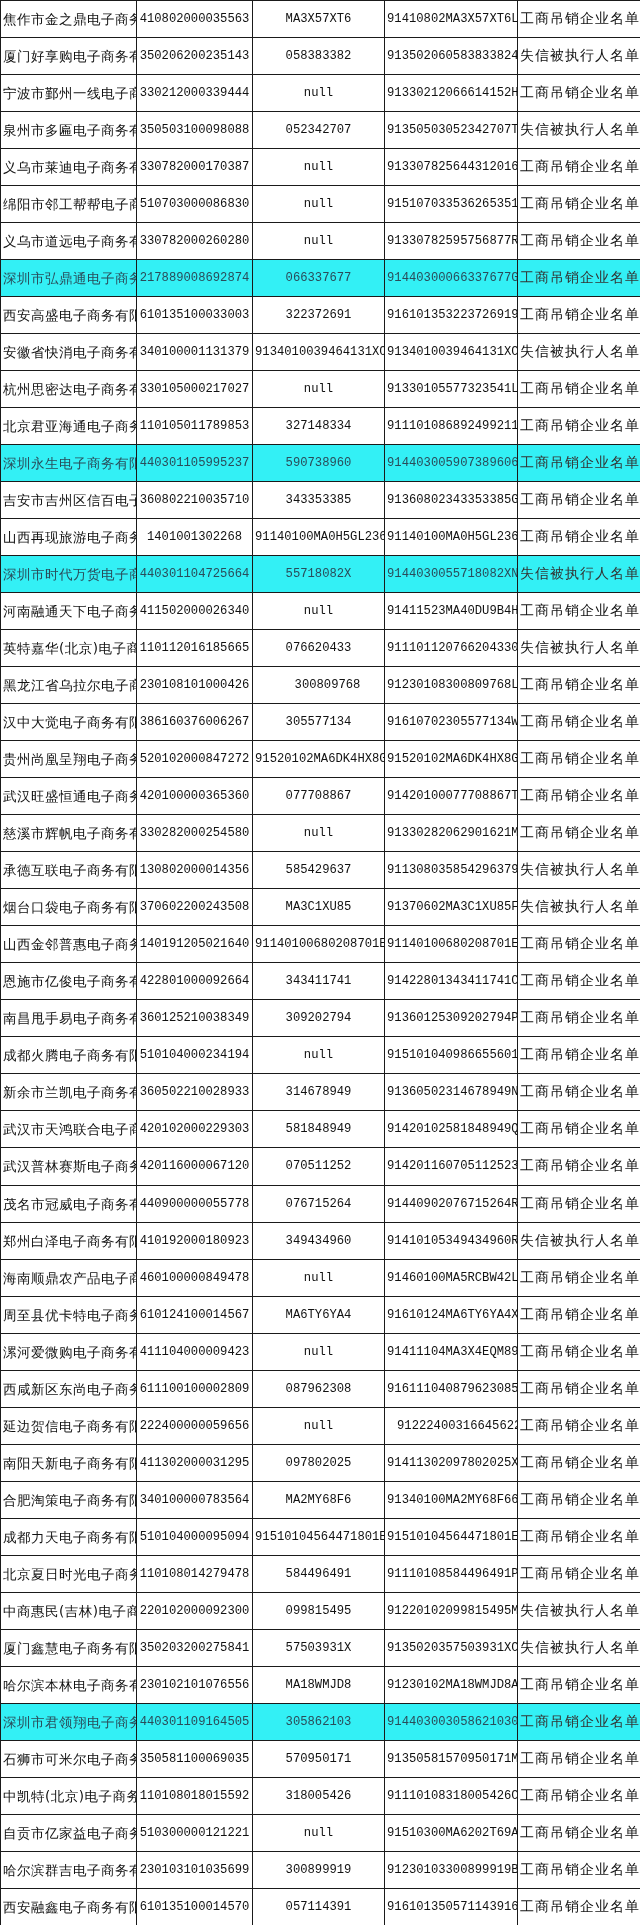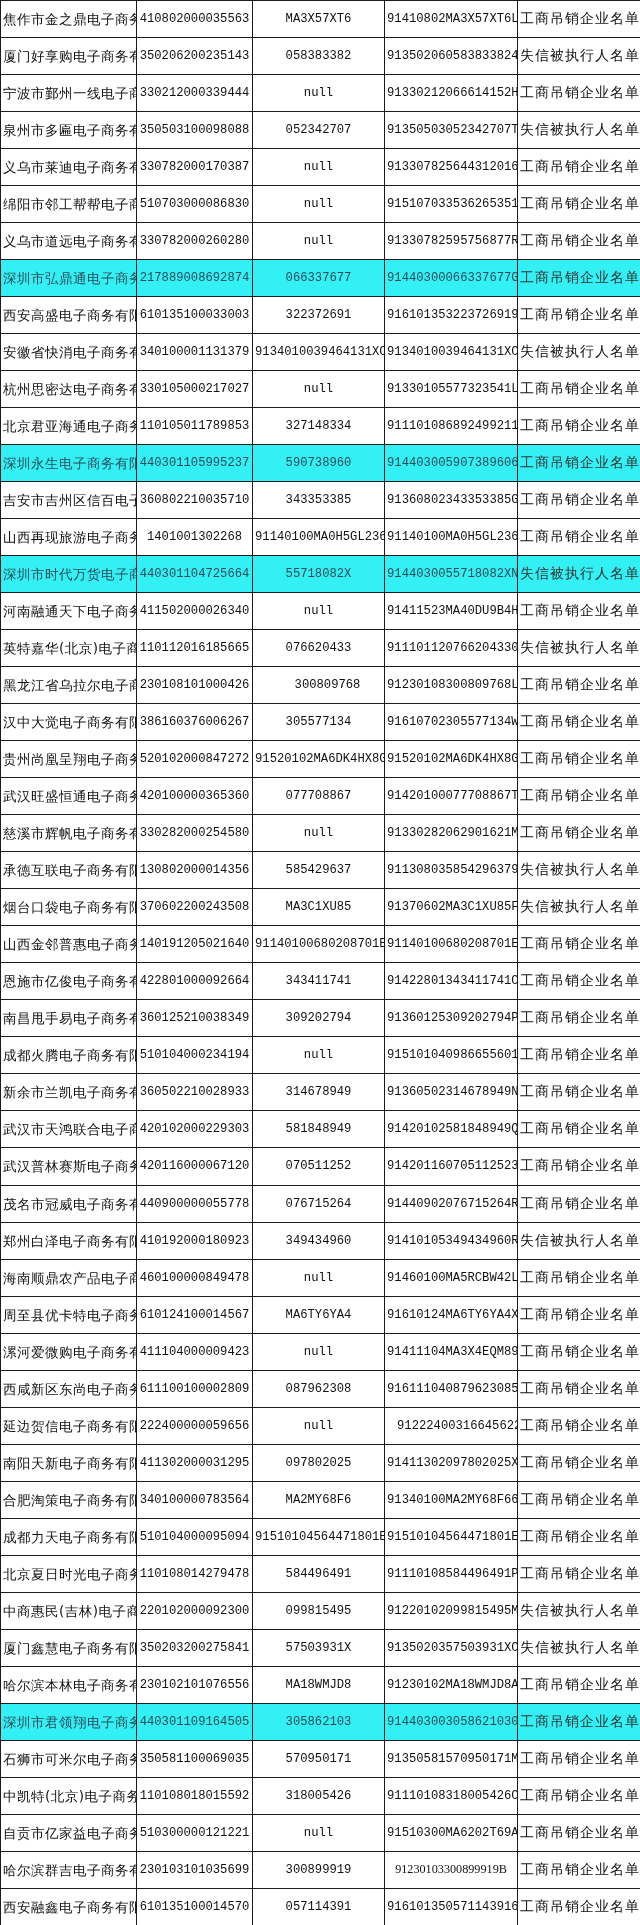--- a/index.html
+++ b/index.html
@@ -406,21 +406,21 @@
     <td class="name" style="height: 37.0192px;">自贡市亿家益电子商务有限公司</td>
     <td class="num" style="height: 37.0192px;">510300000121221</td>
     <td class="num" style="height: 37.0192px;">null</td>
     <td class="num" style="height: 37.0192px;">91510300MA6202T69A</td>
     <td class="list" style="height: 37.0192px;">工商吊销企业名单</td>
   </tr>
       <tr>
     <td class="name" style="height: 37.0192px;">哈尔滨群吉电子商务有限公司</td>
     <td class="num" style="height: 37.0192px;">230103101035699</td>
     <td class="num" style="height: 37.0192px;">300899919</td>
-    <td class="num" style="height: 37.0192px; font-family: Liberation Serif, serif;">91230103300899919B</td>
+    <td class="num" style="height: 37.0192px;">91230103300899919B</td>
     <td class="list" style="height: 37.0192px;">工商吊销企业名单</td>
   </tr>
       <tr>
     <td class="name" style="height: 37.0192px;">西安融鑫电子商务有限公司</td>
     <td class="num" style="height: 37.0192px;">610135100014570</td>
     <td class="num" style="height: 37.0192px;">057114391</td>
     <td class="num" style="height: 37.0192px;">916101350571143916</td>
     <td class="list" style="height: 37.0192px;">工商吊销企业名单</td>
   </tr>
     </tbody>

